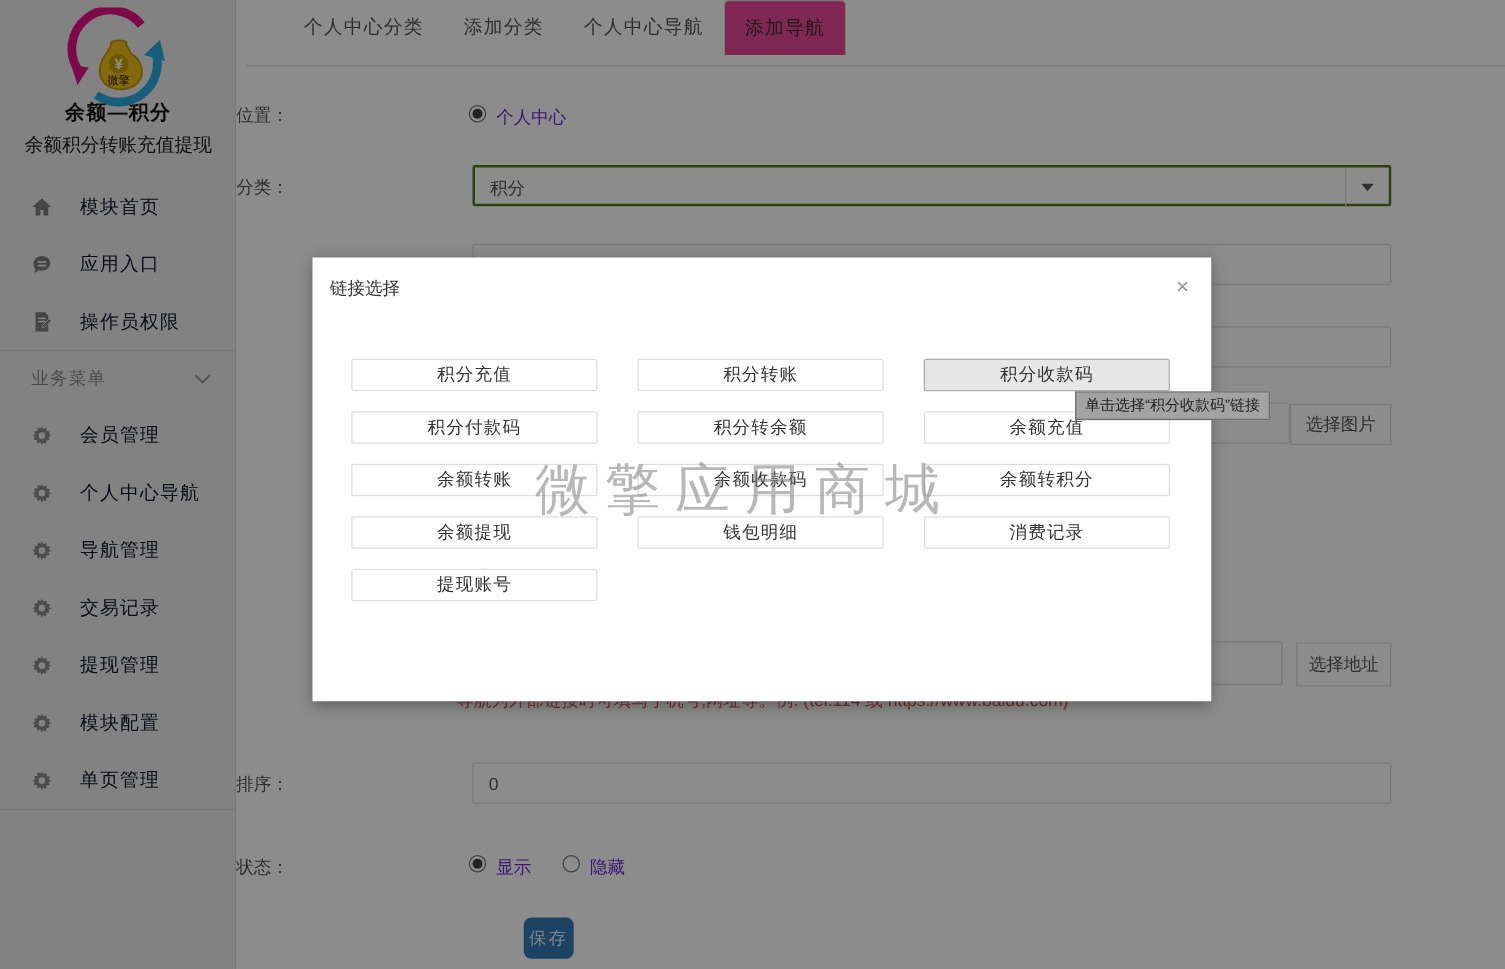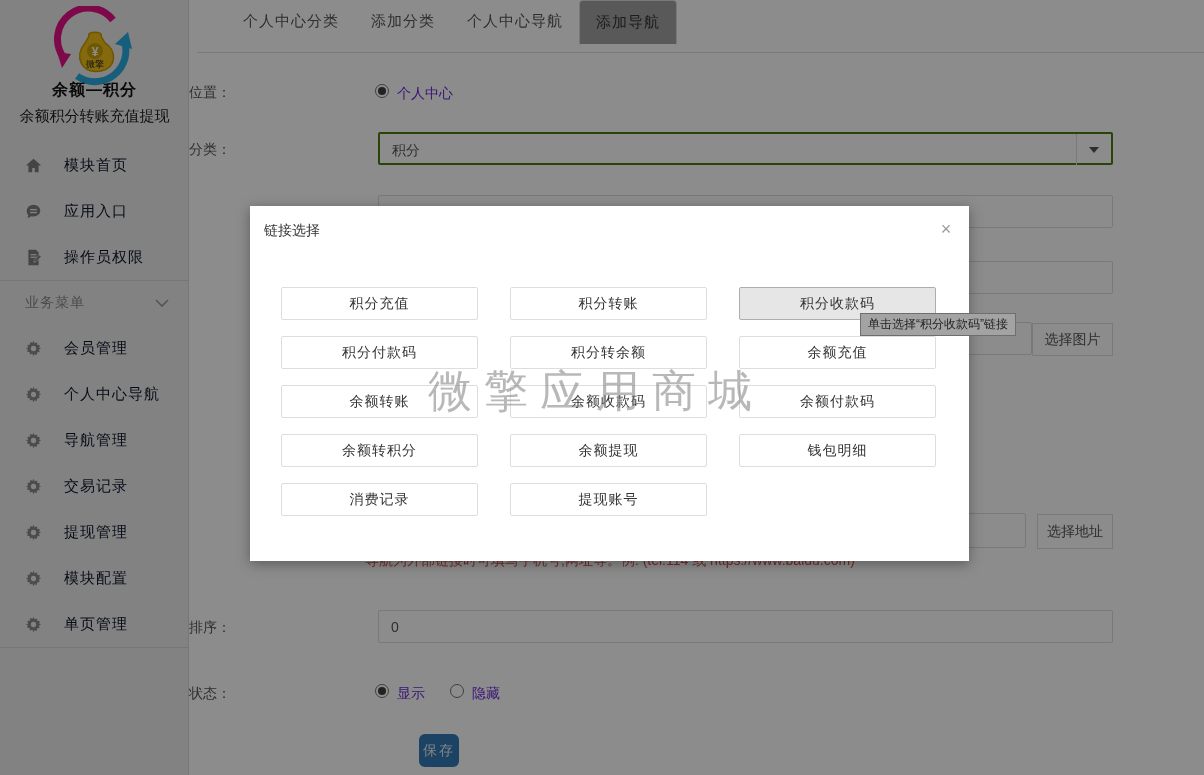--- a/index.html
+++ b/index.html
@@ -20,21 +20,21 @@
   .nav-item span { font-size:15px; color:#0f172a; letter-spacing:1px; }
   .nav-divider { border-top:1px solid #d8d8d8; margin:0; }
   .section-row { height:44px; display:flex; align-items:center; padding:0 20px 0 25px; cursor:pointer; }
   .section-row span { font-size:14px; color:#8a8a8a; letter-spacing:1px; flex:1; }
 
   
   .content { position:absolute; left:189px; top:0; width:1015px; height:775px; background:#fff; }
   .tabbar { position:absolute; left:8px; top:0; width:1008px; height:53px;
     border-bottom:1px solid #ddd; display:flex; align-items:flex-start; padding-left:30px; }
   .tab { padding:12px 16px; font-size:15px; color:#555; letter-spacing:1px; cursor:pointer; white-space:nowrap; }
-  .tab.active { background:#a3a3a3; border:1px solid #ddd; border-bottom:1px solid #fff;
+  .tab.active { background:#ec4899; border:1px solid #ddd; border-bottom:1px solid #fff;
     border-radius:4px 4px 0 0; margin-bottom:-1px; color:#333; }
 
   .flabel { position:absolute; left:0; width:179px; text-align:left;
     font-size:14px; color:#555; }
   .radio { position:absolute; width:14px; height:14px; border:1px solid #757575;
     border-radius:50%; background:#fff; cursor:pointer; }
   .radio.checked::after { content:""; display:block; width:8px; height:8px;
     margin:2px; border-radius:50%; background:#3e3e3e; }
   .rlabel { position:absolute; font-size:14px; color:#6d28d9; }
 
@@ -60,21 +60,21 @@
   
   .backdrop { position:fixed; left:0; top:0; width:1204px; height:775px;
     background:rgba(0,0,0,0.45); z-index:10; }
   .modal { position:fixed; left:250px; top:206px; width:719px; height:355px;
     background:#fff; box-shadow:0 3px 12px rgba(0,0,0,.35); z-index:20; }
   .modal-title { position:absolute; left:14px; top:16px; font-size:14px; color:#333; }
   .modal-close { position:absolute; right:12px; top:12px; width:22px; height:22px;
     text-align:center; font-size:18px; line-height:22px; color:#9a9a9a; cursor:pointer; }
   .link-grid { position:absolute; left:31px; top:81px; display:grid;
     grid-template-columns:repeat(3,197px); column-gap:32px; row-gap:16px; }
-  .link-btn { height:33px; background:#fff; border:1px solid #ddd; border-radius:2px;
+  .link-btn { height:26px; background:#fff; border:1px solid #ddd; border-radius:2px;
     font-size:14px; color:#333; cursor:pointer; font-family:Liberation Mono, monospace; letter-spacing:1px; }
   .link-btn.hover { background:#e6e6e6; border-color:#adadad; }
 
   .tooltip { position:fixed; left:860px; top:313px; height:23px; line-height:21px;
     padding:0 7px; background:#a3a3a3; border:1px solid #6e6e6e; font-size:12px;
     color:#222; z-index:30; white-space:nowrap; }
   .watermark { position:fixed; left:428px; top:362px; font-size:44px;
     color:rgba(125,125,125,0.55); letter-spacing:12px; z-index:25;
     white-space:nowrap; pointer-events:none; }
 </style>
@@ -232,21 +232,20 @@
   <div class="modal-close">×</div>
   <div class="link-grid">
     <button class="link-btn">积分充值</button>
     <button class="link-btn">积分转账</button>
     <button class="link-btn hover">积分收款码</button>
     <button class="link-btn">积分付款码</button>
     <button class="link-btn">积分转余额</button>
     <button class="link-btn">余额充值</button>
     <button class="link-btn">余额转账</button>
     <button class="link-btn">余额收款码</button>
-    <button class="link-btn">余额付款码</button>
     <button class="link-btn">余额转积分</button>
     <button class="link-btn">余额提现</button>
     <button class="link-btn">钱包明细</button>
     <button class="link-btn">消费记录</button>
     <button class="link-btn">提现账号</button>
   </div>
 </div>
 
 <div class="tooltip">单击选择“积分收款码”链接</div>
 <div class="watermark">微擎应用商城</div>

